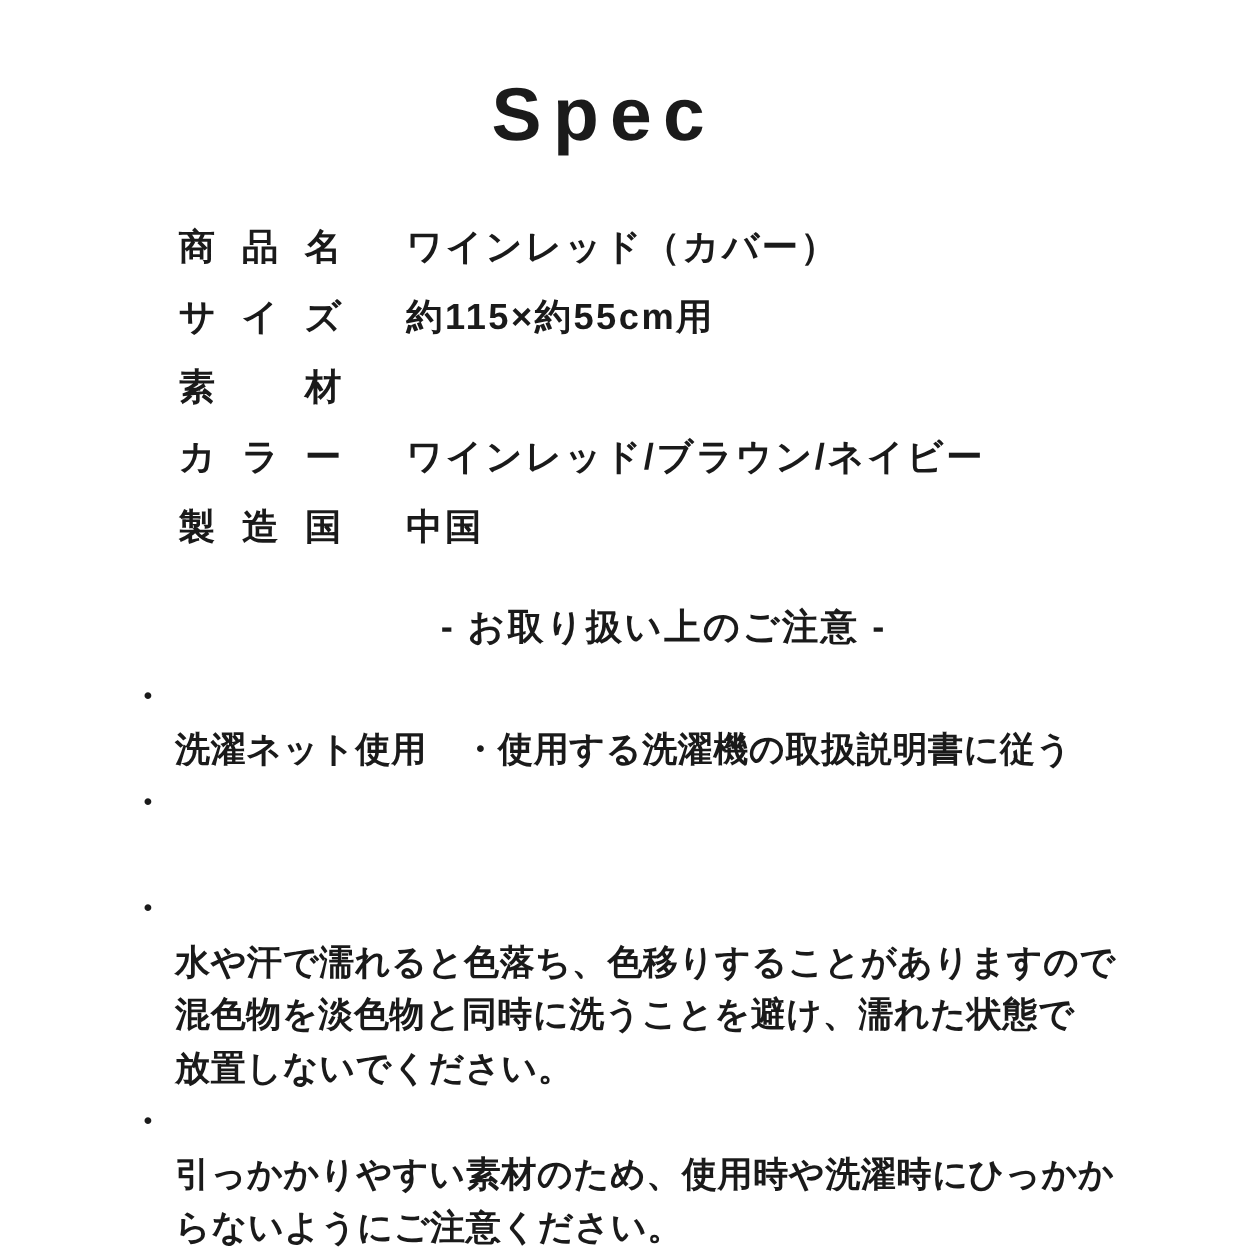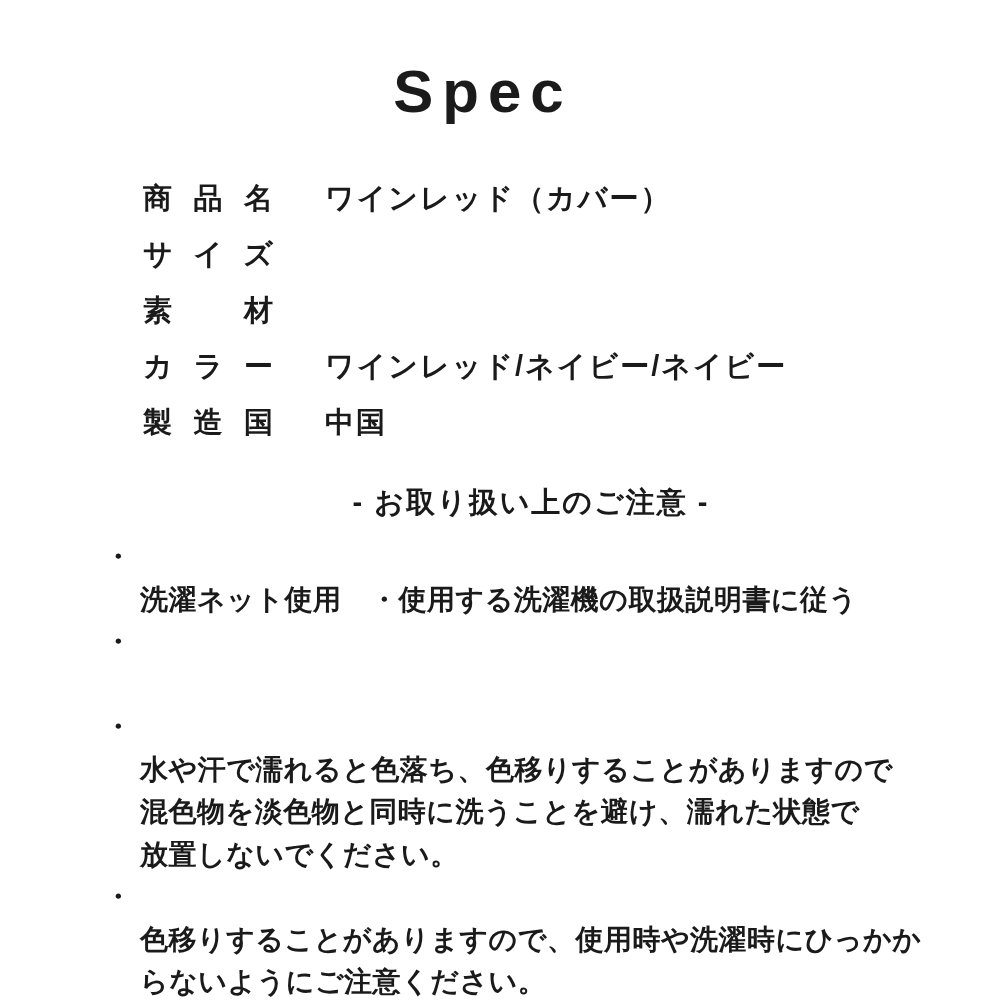--- a/index.html
+++ b/index.html
@@ -104,34 +104,35 @@
           <span>名</span>
         </span>
       <span class="spec-value">ワインレッド（カバー）</span>
     </div>
     <div class="spec-row">
       <span class="spec-label char-justify">
           <span>サ</span>
           <span>イ</span>
           <span>ズ</span>
         </span>
+      <span class="spec-value">約115×約55cm用</span>
     </div>
     <div class="spec-row">
       <span class="spec-label char-justify">
           <span>素</span>
           <span>材</span>
         </span>
     </div>
     <div class="spec-row">
       <span class="spec-label char-justify">
           <span>カ</span>
           <span>ラ</span>
           <span>ー</span>
         </span>
-      <span class="spec-value">ワインレッド/ネイビー/ネイビー</span>
+      <span class="spec-value">ワインレッド/ブラウン/ネイビー</span>
     </div>
     <div class="spec-row">
       <span class="spec-label char-justify">
           <span>製</span>
           <span>造</span>
           <span>国</span>
         </span>
       <span class="spec-value">中国</span>
     </div>
   </div>
@@ -144,19 +145,19 @@
     </div>
     <div class="note-item">
       <span class="note-bullet">・</span>
     </div>
     <div class="note-item">
       <span class="note-bullet">・</span><span class="note-text">水や汗で濡れると色落ち、色移りすることがありますので
 混色物を淡色物と同時に洗うことを避け、濡れた状態で
 放置しないでください。</span>
     </div>
     <div class="note-item">
-      <span class="note-bullet">・</span><span class="note-text">色移りすることがありますので、使用時や洗濯時にひっかか
+      <span class="note-bullet">・</span><span class="note-text">引っかかりやすい素材のため、使用時や洗濯時にひっかか
 らないようにご注意ください。</span>
     </div>
 
   </div>
 
 </div>
 
 </body></html>

